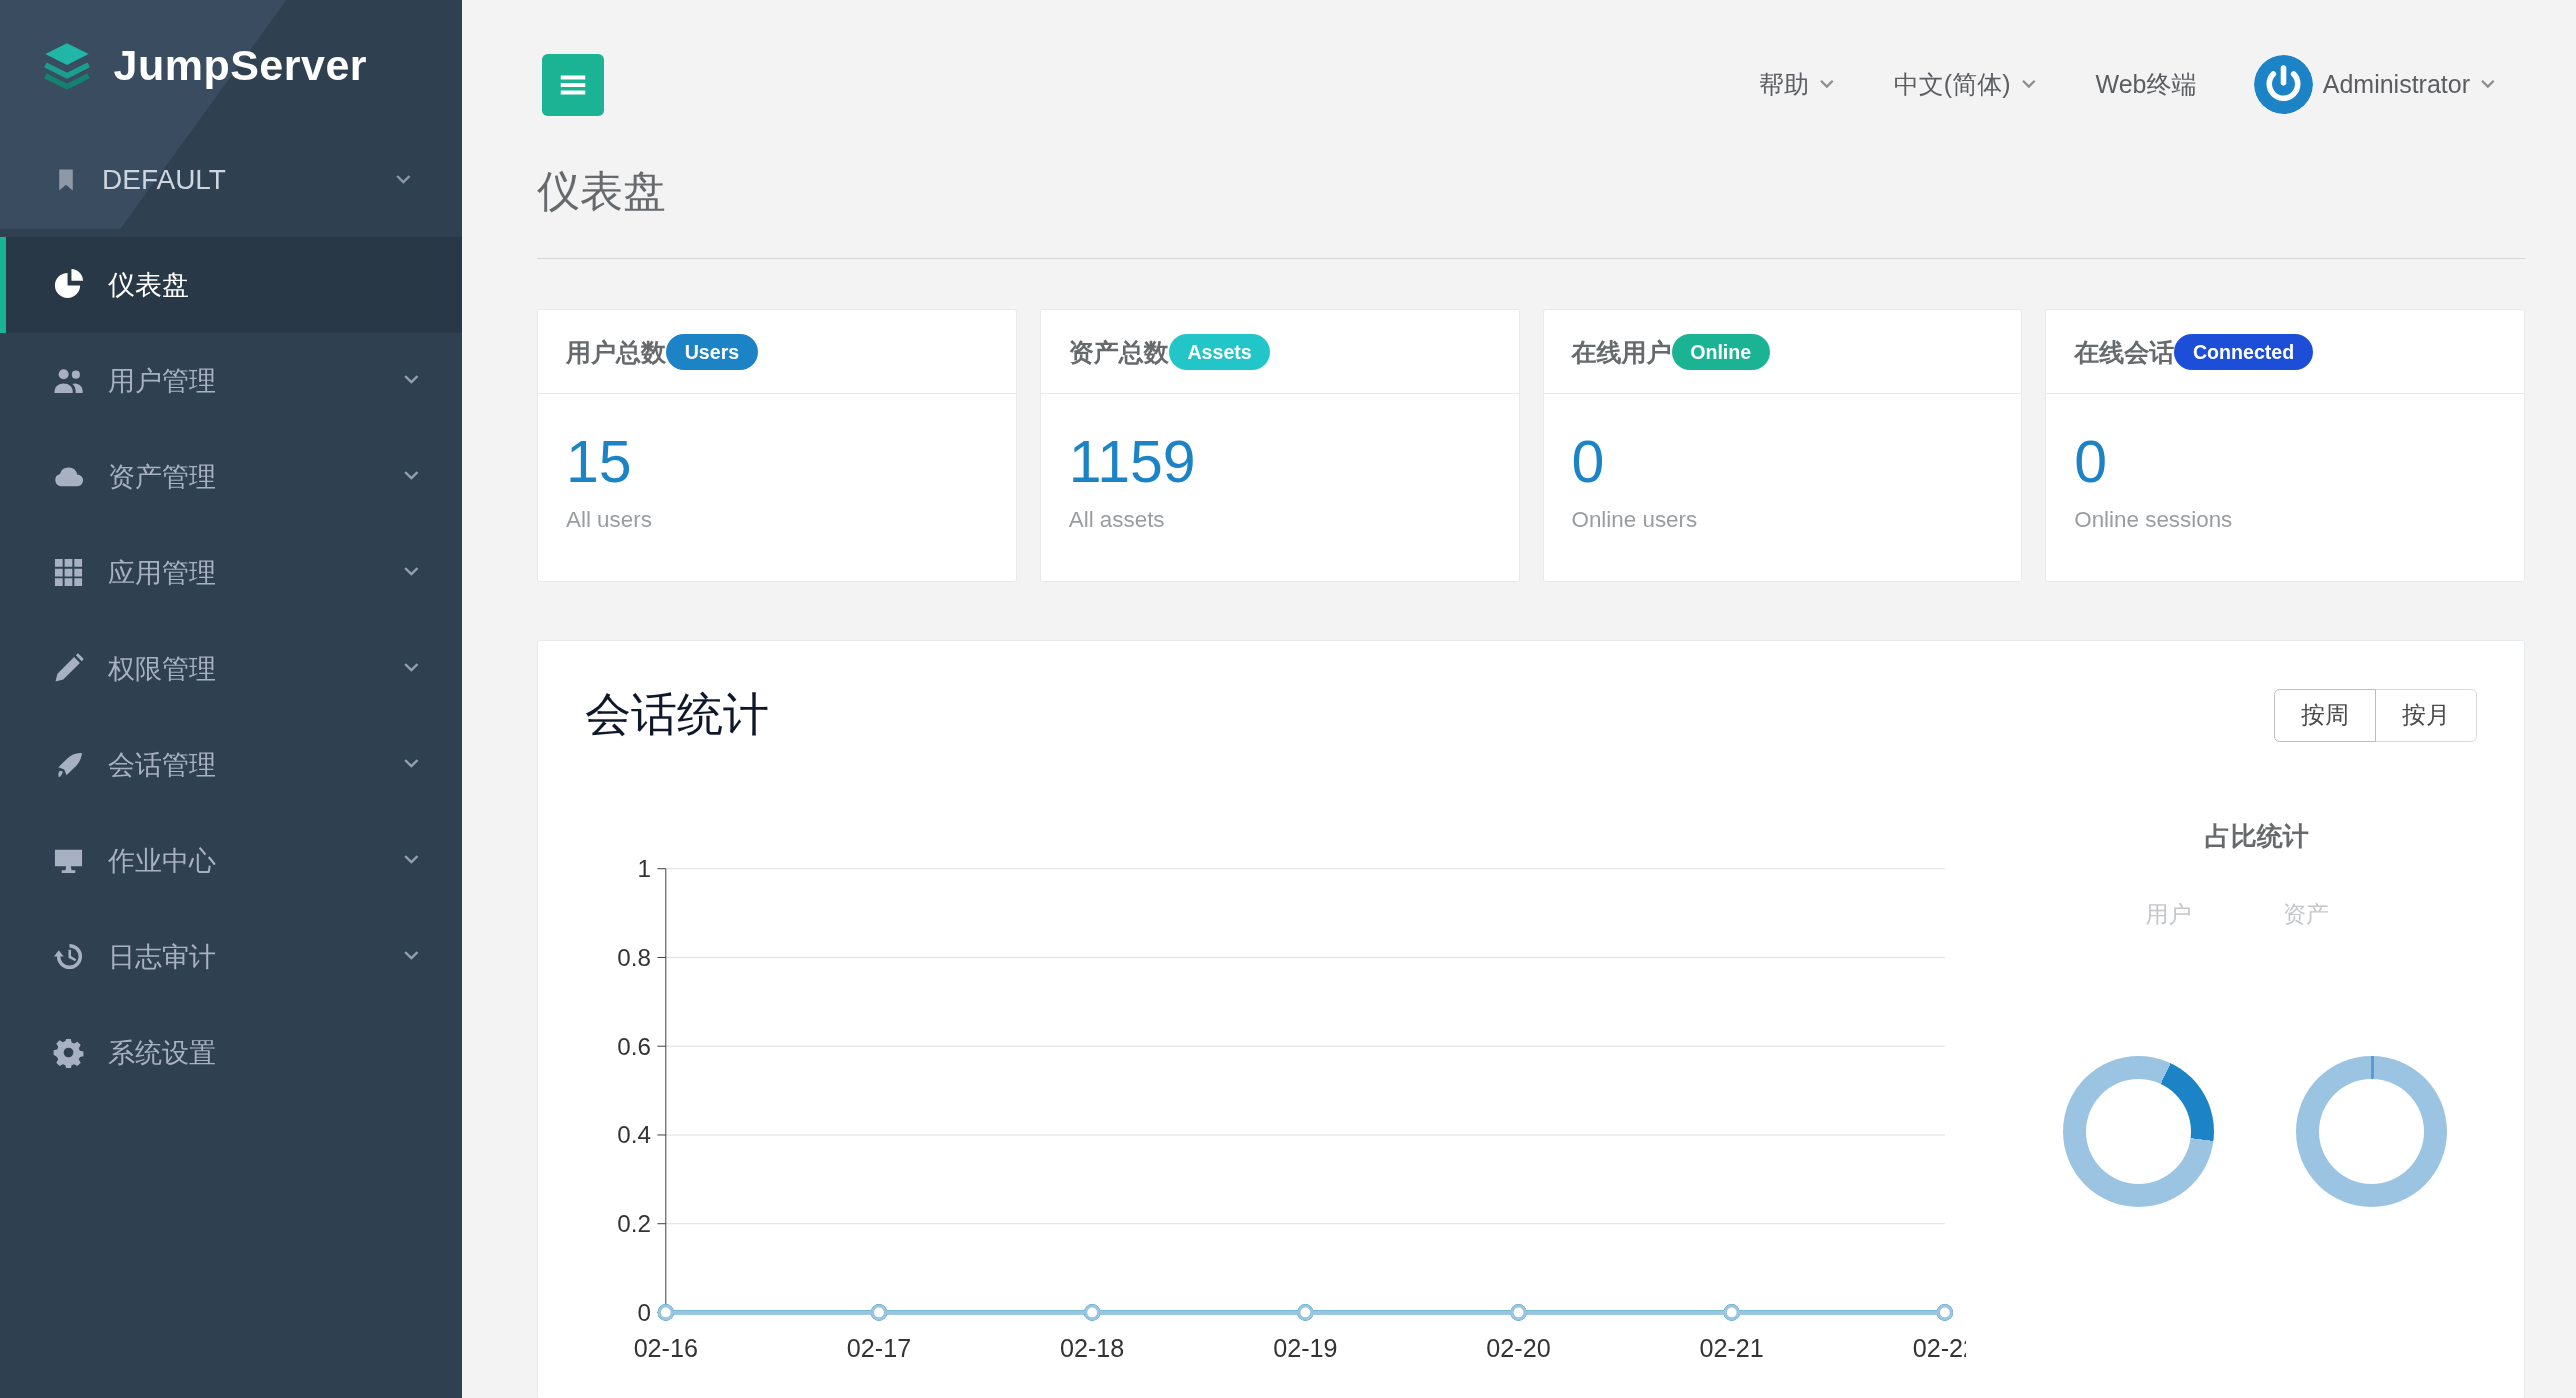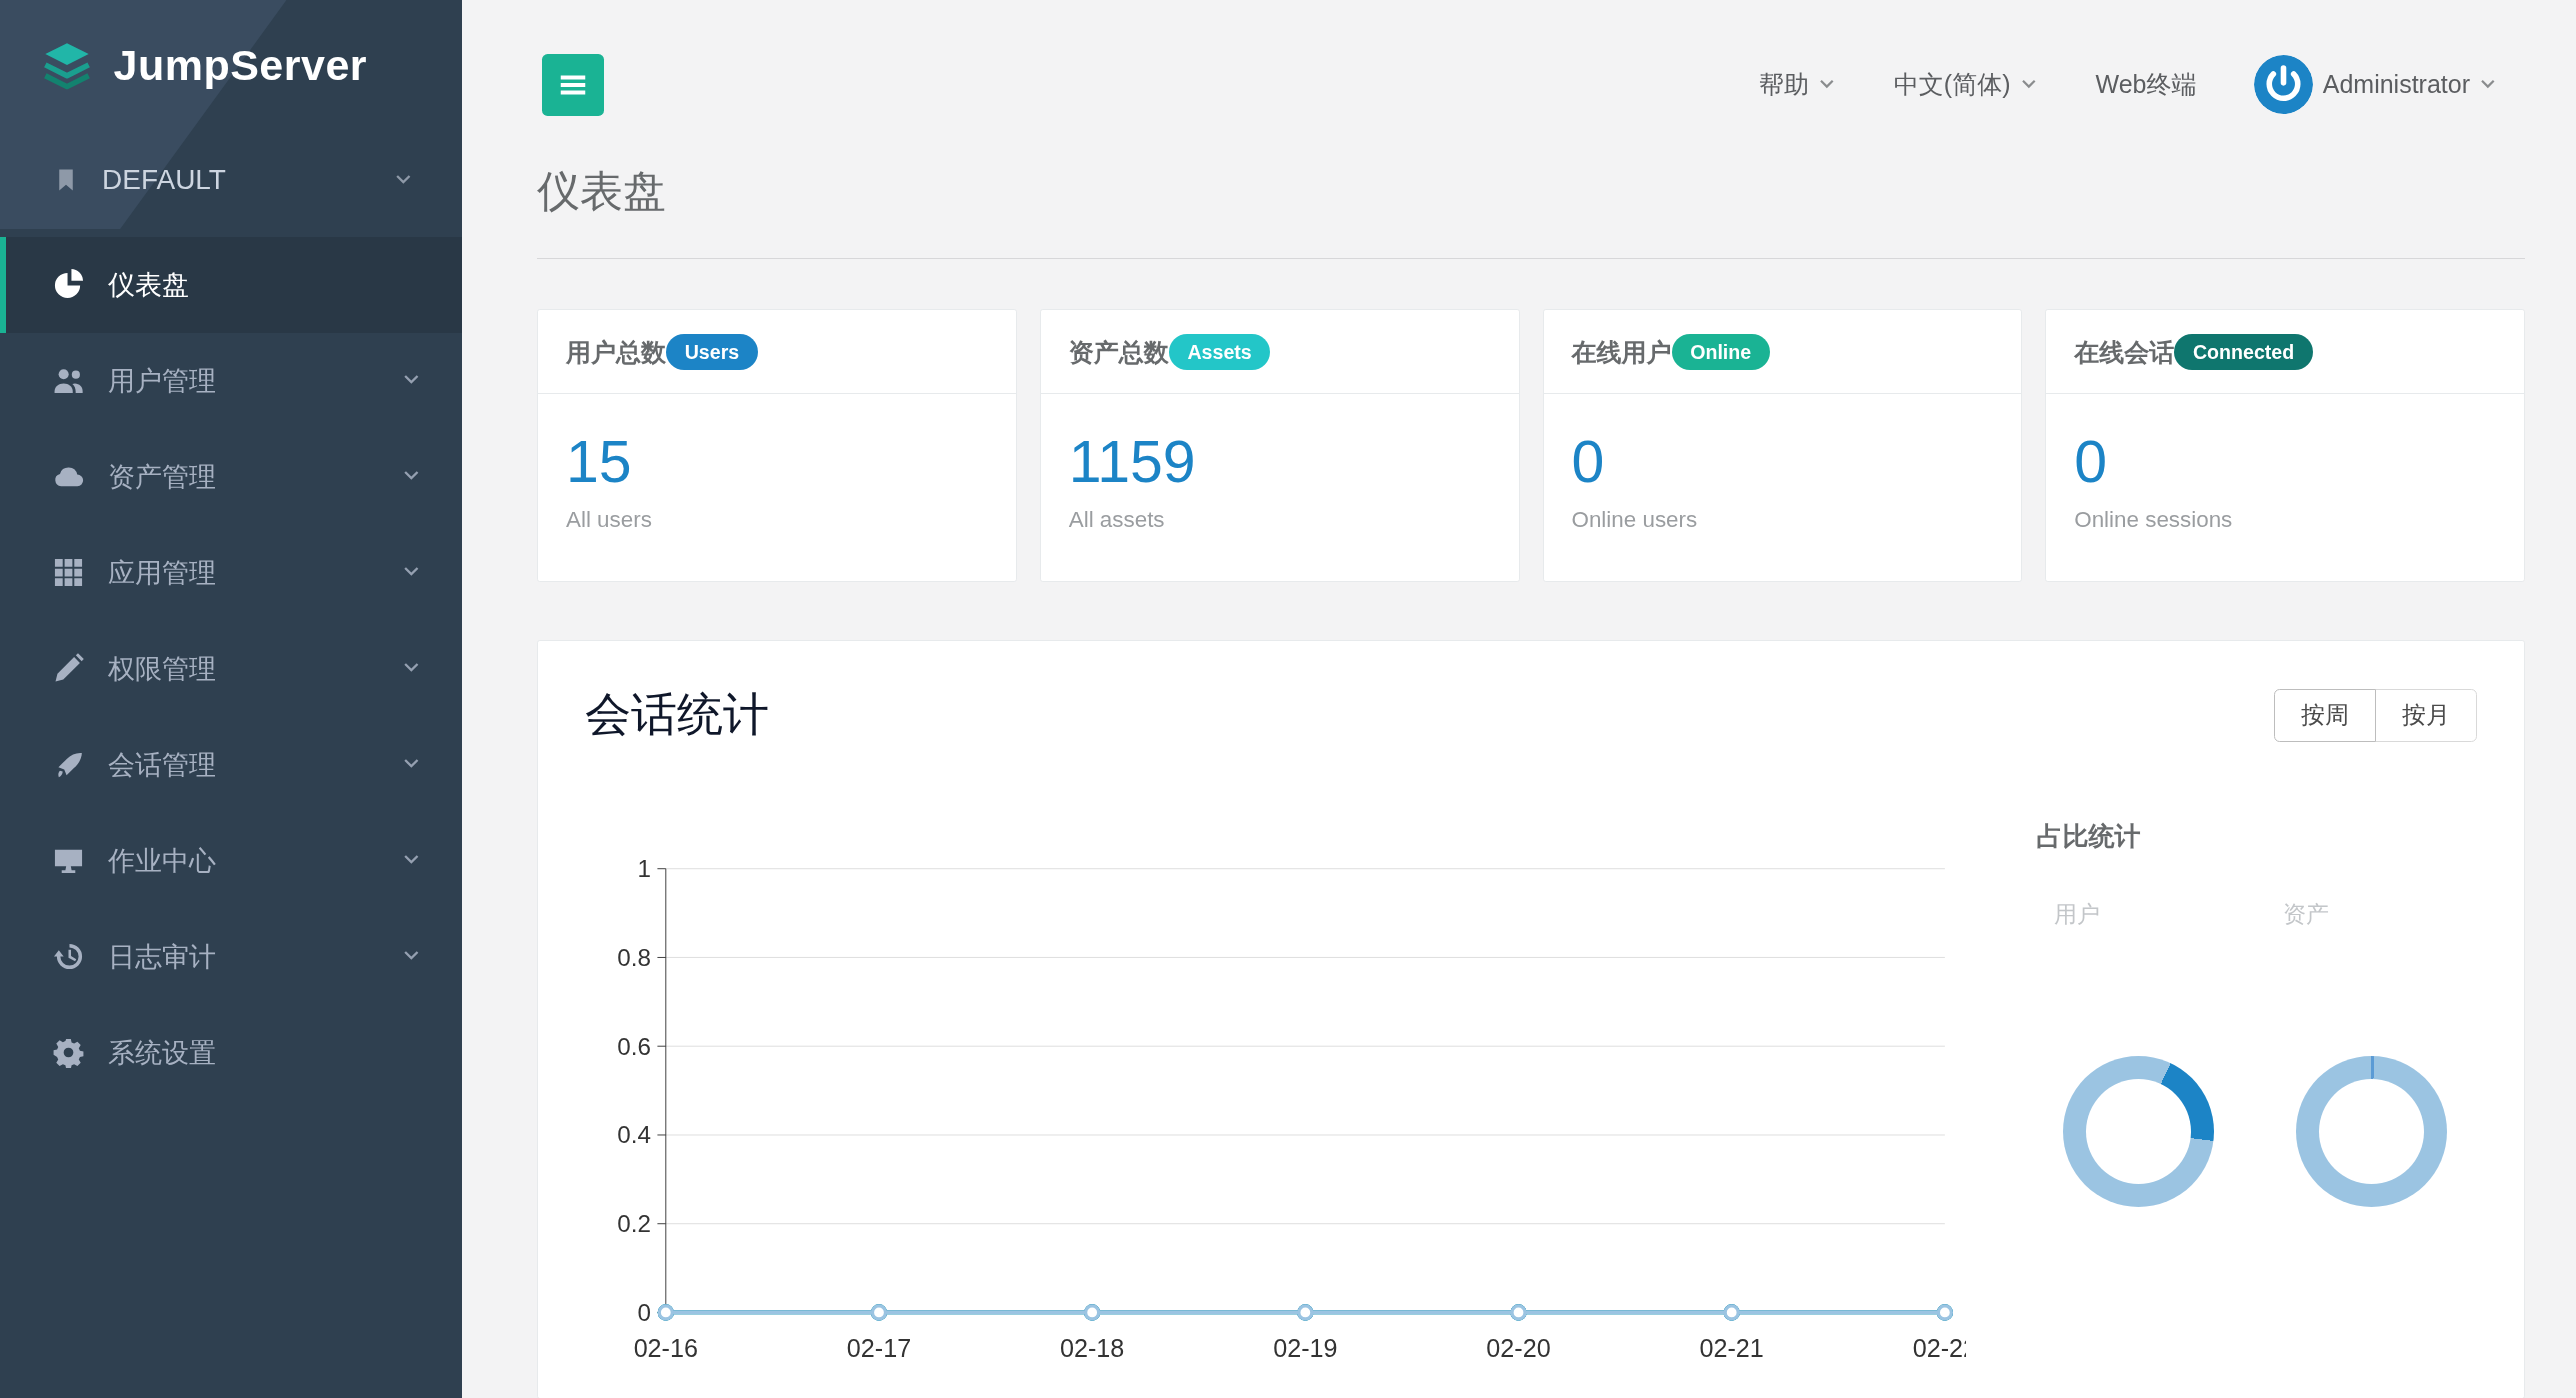--- a/index.html
+++ b/index.html
@@ -62,21 +62,21 @@
   .lm i { position:absolute; left:50%; top:0; transform:translate(-50%,-50%); width:12px; height:12px;
     border:2.8px solid #999; border-radius:50%; background:#fff; display:block; }
   .range-btns { margin-left:auto; display:flex; }
   .range-btn { font-size:24px; padding:9.3px 26px; background:#fff; border:0.9px solid #d9d9d9;
     color:#4a4a4a; cursor:pointer; }
   .range-btn:first-child { border-radius:5.6px 0 0 5.6px; border-color:#bdbdbd; z-index:1; }
   .range-btn:last-child { border-radius:0 5.6px 5.6px 0; margin-left:-0.9px; }
 
   .panel-body { display:flex; padding:0 47px; }
   .chart-area { width:1399px; margin-top:50px; }
-  .ratio-col { margin-left:auto; width:448px; padding-top:73px; }
+  .ratio-col { margin-left:auto; width:448px; padding-top:73px;text-align:center; }
   .ratio-title { font-size:26px; font-weight:700; color:#676a6c; margin-left:7.5px; }
   .ratio-labels { display:flex; margin-top:45px; padding-left:25px; font-size:23px; color:#c3c6c9; }
   .ratio-labels span:first-child { width:229px; }
   .donut-row { display:flex; margin-top:126px; padding-left:34px; gap:82px; }
   .donut { width:151px; height:151px; border-radius:50%; position:relative; background:#9bc4e2; }
   .donut::after { content:""; position:absolute; inset:23px; background:#fff; border-radius:50%; }
 </style>
 </head>
 <body>
 
@@ -279,21 +279,21 @@
         </div>
         <div class="card-body">
           <div class="card-value">0</div>
           <div class="card-sub">Online users</div>
         </div>
       </div>
 
       <div class="card">
         <div class="card-head">
           <span class="card-title">在线会话</span>
-          <span class="badge" style="background: #0f766e;">Connected</span>
+          <span class="badge" style="background: #1d4ed8;">Connected</span>
         </div>
         <div class="card-body">
           <div class="card-value">0</div>
           <div class="card-sub">Online sessions</div>
         </div>
       </div>
 
     </div>
 
     <section class="panel">

